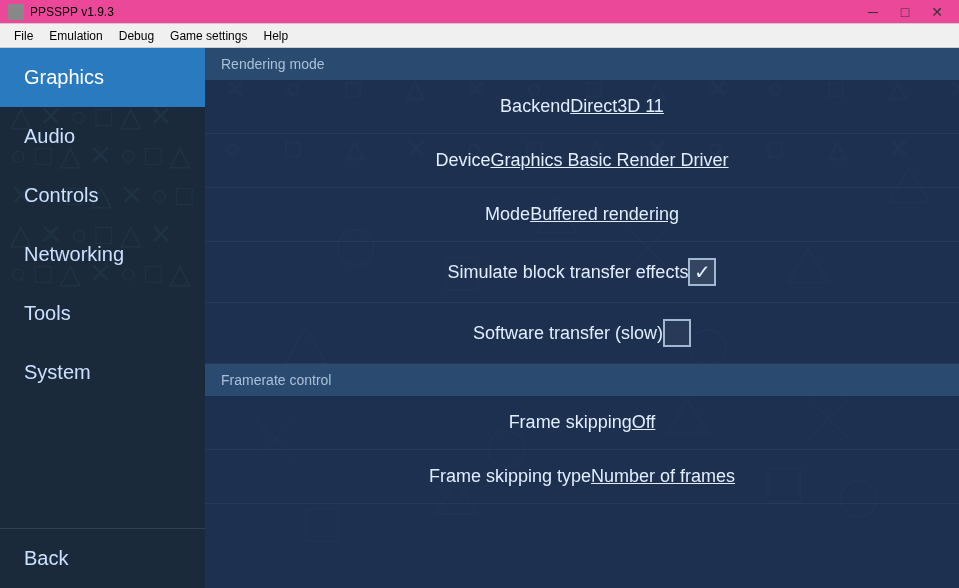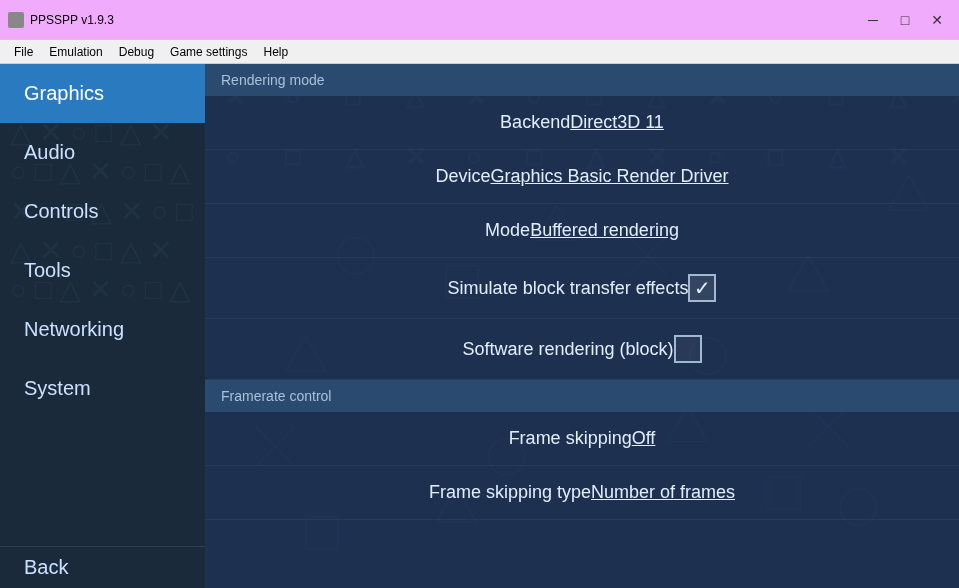--- a/index.html
+++ b/index.html
@@ -8,22 +8,22 @@
       height: 588px;
       font-family: 'Segoe UI', Arial, sans-serif;
       background: #1a1a2e;
       overflow: hidden;
       display: flex;
       flex-direction: column;
     }
 
     
     .title-bar {
-      background: #f0abfc;
-      height: 40px;
+      background: #ec4899;
+      height: 24px;
       display: flex;
       align-items: center;
       justify-content: space-between;
       padding: 0 8px;
       border-bottom: 1px solid #ccc;
       flex-shrink: 0;
     }
     .title-bar-left {
       display: flex;
       align-items: center;
@@ -119,21 +119,21 @@
       cursor: pointer;
       position: relative;
     }
     .sidebar-item.active {
       background: #2a7abf;
       color: white;
     }
     .sidebar-back {
       position: relative;
       z-index: 1;
-      padding: 9px 24px;
+      padding: 18px 24px;
       font-size: 20px;
       color: #cce0ff;
       cursor: pointer;
       border-top: 1px solid rgba(255,255,255,0.1);
     }
 
     
     .content {
       flex: 1;
       background: #1e3050;
@@ -240,24 +240,24 @@
       <div class="sidebar-item active">
         <span>Graphics</span>
       </div>
       <div class="sidebar-item">
         <span>Audio</span>
       </div>
       <div class="sidebar-item">
         <span>Controls</span>
       </div>
       <div class="sidebar-item">
+        <span>Networking</span>
+      </div>
+      <div class="sidebar-item">
         <span>Tools</span>
-      </div>
-      <div class="sidebar-item">
-        <span>Networking</span>
       </div>
       <div class="sidebar-item">
         <span>System</span>
       </div>
     </nav>
     <div class="sidebar-back">
       <span>Back</span>
     </div>
   </div>
 
@@ -343,21 +343,21 @@
       </div>
 
       <div class="setting-row">
         <span class="setting-label">Simulate block transfer effects</span>
         <div class="checkbox-container checked">
           <span class="checkmark">✓</span>
         </div>
       </div>
 
       <div class="setting-row">
-        <span class="setting-label">Software rendering (block)</span>
+        <span class="setting-label">Software transfer (slow)</span>
         <div class="checkbox-container">
         </div>
       </div>
 
       <div class="section-header">
         <span>Framerate control</span>
       </div>
 
       <div class="setting-row">
         <span class="setting-label">Frame skipping</span>

